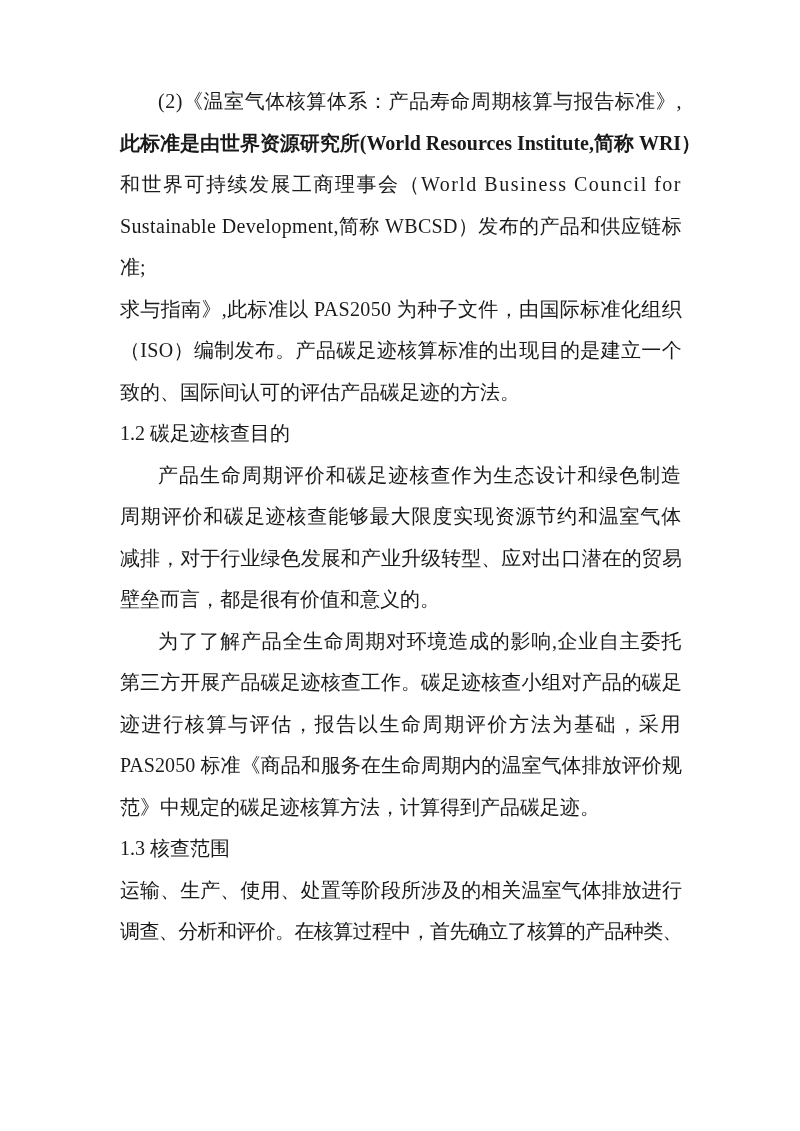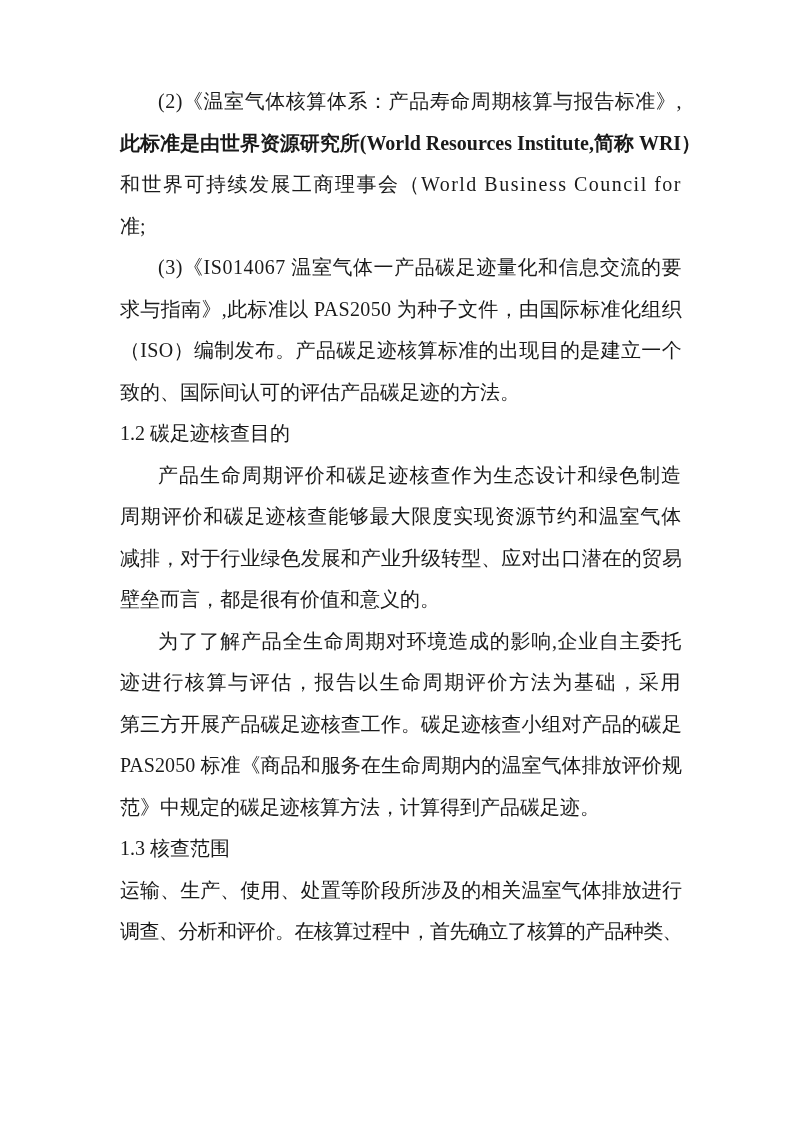--- a/index.html
+++ b/index.html
@@ -44,32 +44,32 @@
   }
 </style>
 </head>
 <body>
 
 <div class="page">
   <div class="content" id="doc">
       <div class="line indent"><span style="letter-spacing: 0.55971px;">(2)《温室气体核算体系：产品寿命周期核算与报告标准》,</span></div>
       <div class="line"><span style="letter-spacing: -0.0169837px; font-weight: bold;">此标准是由世界资源研究所(World Resources Institute,简称 WRI）</span></div>
       <div class="line"><span style="letter-spacing: 1.49336px;">和世界可持续发展工商理事会（World Business Council for</span></div>
+      <div class="line"><span style="letter-spacing: 0.370276px;">Sustainable Development,简称 WBCSD）发布的产品和供应链标</span></div>
       <div class="line"><span>准;</span></div>
-      <div class="line indent"><span style="letter-spacing: 0.559082px;">(3)《IS014067 温室气体一产品碳足迹量化和信息交流的要</span></div>
       <div class="line"><span style="letter-spacing: 0.367898px;">求与指南》,此标准以 PAS2050 为种子文件，由国际标准化组织</span></div>
       <div class="line"><span style="letter-spacing: 0.336746px; text-align: center;">（ISO）编制发布。产品碳足迹核算标准的出现目的是建立一个</span></div>
       <div class="line"><span>致的、国际间认可的评估产品碳足迹的方法。</span></div>
       <div class="line"><span>1.2 碳足迹核查目的</span></div>
       <div class="line indent"><span style="letter-spacing: 0.96px;">产品生命周期评价和碳足迹核查作为生态设计和绿色制造</span></div>
       <div class="line"><span style="letter-spacing: 0.814815px;">周期评价和碳足迹核查能够最大限度实现资源节约和温室气体</span></div>
       <div class="line"><span style="letter-spacing: 0.0714286px;">减排，对于行业绿色发展和产业升级转型、应对出口潜在的贸易</span></div>
       <div class="line"><span>壁垒而言，都是很有价值和意义的。</span></div>
       <div class="line indent"><span style="letter-spacing: 0.730769px;">为了了解产品全生命周期对环境造成的影响,企业自主委托</span></div>
+      <div class="line"><span style="letter-spacing: 0.0714286px;">第三方开展产品碳足迹核查工作。碳足迹核查小组对产品的碳足</span></div>
       <div class="line"><span style="letter-spacing: 1.61538px;">迹进行核算与评估，报告以生命周期评价方法为基础，采用</span></div>
-      <div class="line"><span style="letter-spacing: 0.0714286px;">第三方开展产品碳足迹核查工作。碳足迹核查小组对产品的碳足</span></div>
       <div class="line"><span style="letter-spacing: 0.0668945px;">PAS2050 标准《商品和服务在生命周期内的温室气体排放评价规</span></div>
       <div class="line"><span>范》中规定的碳足迹核算方法，计算得到产品碳足迹。</span></div>
       <div class="line"><span>1.3 核查范围</span></div>
       <div class="line"><span style="letter-spacing: 0.0714286px;">运输、生产、使用、处置等阶段所涉及的相关温室气体排放进行</span></div>
       <div class="line"><span style="letter-spacing: -0.62069px;">调查、分析和评价。在核算过程中，首先确立了核算的产品种类、</span></div>
     </div>
 </div>
 
 </body></html>

